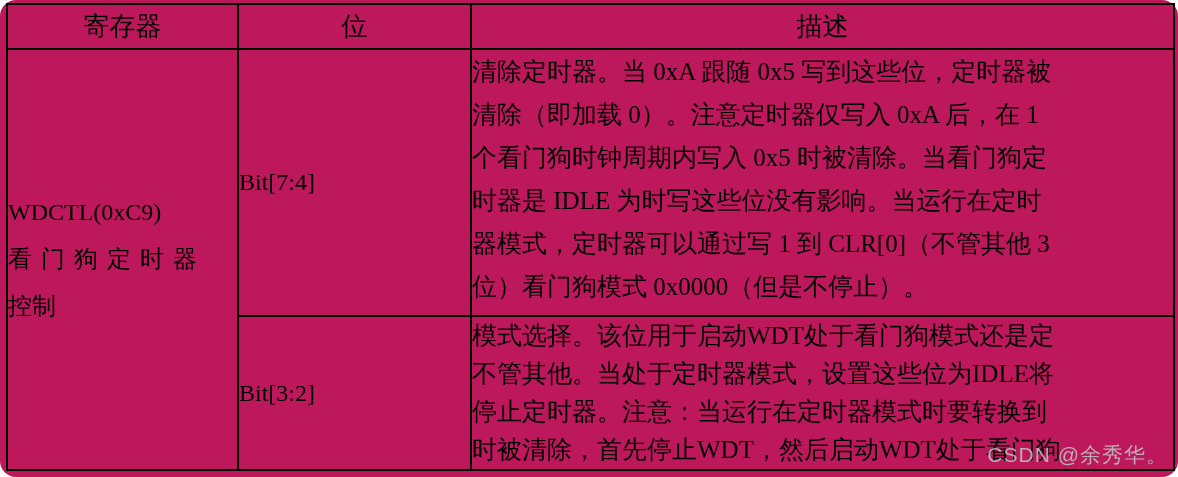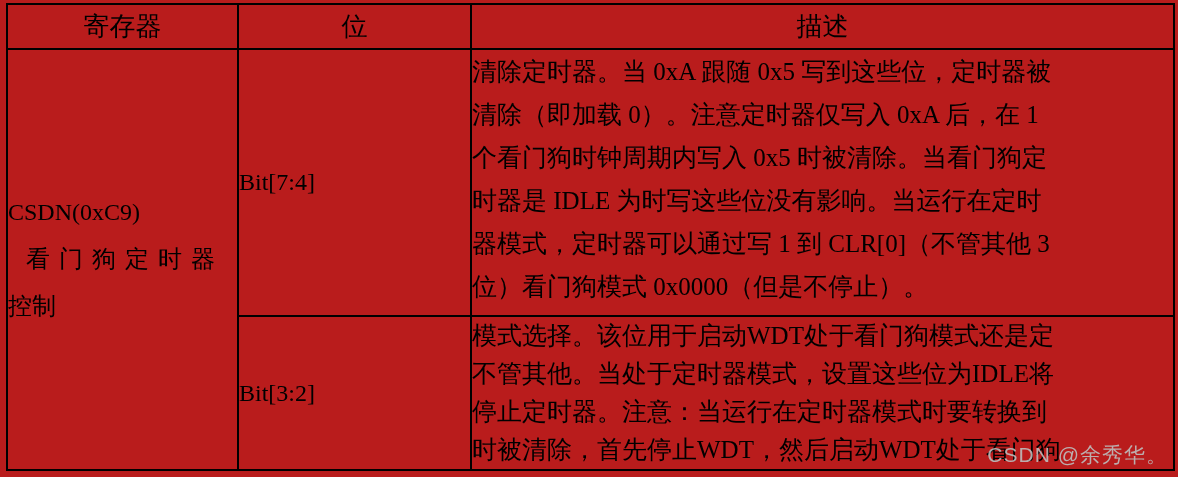--- a/index.html
+++ b/index.html
@@ -1,21 +1,21 @@
 <!DOCTYPE html>
 <html><head>
 <meta charset="utf-8">
 <style>
   html,body{margin:0;padding:0;}
   body{
     width:1178px;height:477px;background:#ffffff;color:#000000;
     font-family:"Liberation Serif","DejaVu Serif",serif;
     overflow:hidden;
   }
-  .canvas{position:relative;width:1178px;height:477px;background:#b91c1c;}
+  .canvas{position:relative;width:1178px;height:477px;background:#be185d;border-radius:16px;}
   table.reg-table{
     position:absolute;left:6px;top:3px;
     border-collapse:collapse;table-layout:fixed;
     width:1167px;
   }
   .reg-table th,.reg-table td{
     border:2px solid #000000;
     padding:0;
     overflow:hidden;
   }
@@ -25,21 +25,21 @@
     height:43px;
     text-align:center;
     vertical-align:middle;
   }
   .reg-cell{
     vertical-align:middle;
     padding-left:10px;
     font-size:24px;
   }
   .reg-cell div{line-height:47px;white-space:nowrap;}
-  .reg-line2{margin-left:18px;letter-spacing:9px;}
+  .reg-line2{letter-spacing:9px;}
   .bit-cell{
     vertical-align:middle;
     padding-left:12px;
     font-size:24px;
     white-space:nowrap;
   }
   .row1 td{height:265px;}
   .row2 td{height:152px;}
   .desc-cell{
     vertical-align:top;
@@ -75,21 +75,21 @@
     <thead>
       <tr>
         <th>寄存器</th>
         <th>位</th>
         <th>描述</th>
       </tr>
     </thead>
     <tbody>
       <tr class="row1">
         <td class="reg-cell" rowspan="2">
-          <div class="reg-line1">CSDN(0xC9)</div>
+          <div class="reg-line1">WDCTL(0xC9)</div>
           <div class="reg-line2">看门狗定时器</div>
           <div class="reg-line3">控制</div>
         </td>
         <td class="bit-cell">Bit[7:4]</td>
         <td class="desc-cell desc1">
           <div>清除定时器。当 0xA 跟随 0x5 写到这些位，定时器被</div>
           <div>清除（即加载 0）。注意定时器仅写入 0xA 后，在 1</div>
           <div>个看门狗时钟周期内写入 0x5 时被清除。当看门狗定</div>
           <div>时器是 IDLE 为时写这些位没有影响。当运行在定时</div>
           <div>器模式，定时器可以通过写 1 到 CLR[0]（不管其他 3</div>

